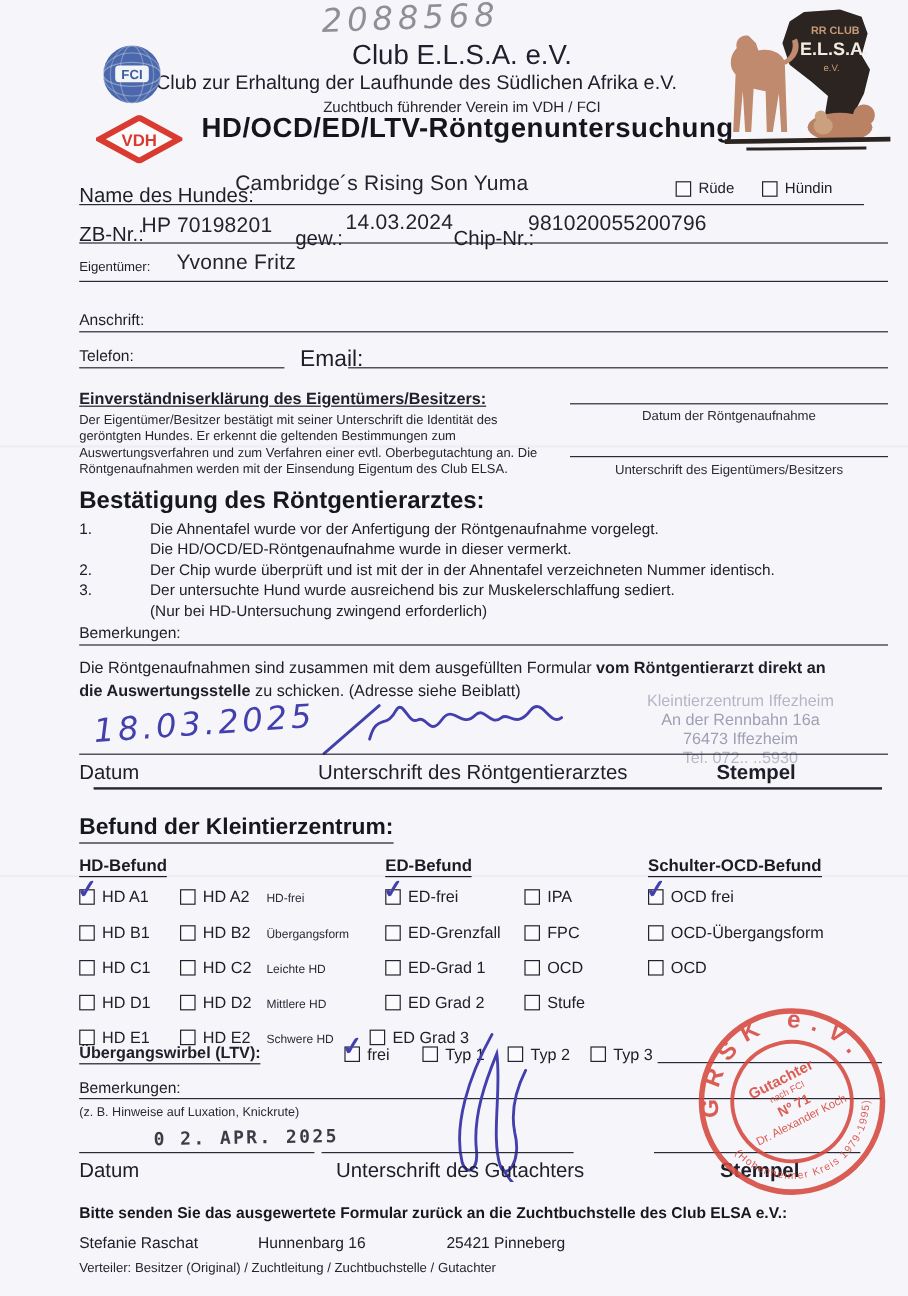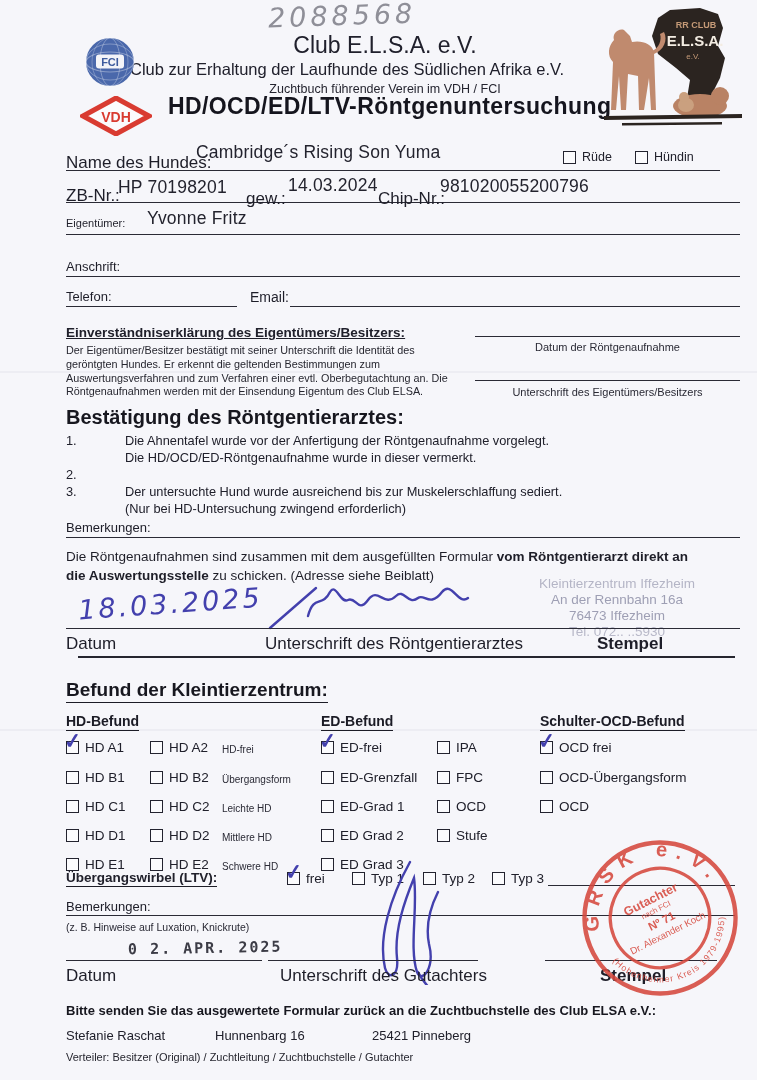--- a/index.html
+++ b/index.html
@@ -106,37 +106,38 @@
   <div class="abs val" style="left:147px;top:208px;font-size:17.5px">Yvonne Fritz</div>
 
   <div class="line" style="left:66px;top:276px;width:674px"></div>
   <div class="abs lbl" style="left:66px;top:259px;font-size:13px">Anschrift:</div>
   <div class="abs val" style="left:150px;top:258px"></div>
 
   <div class="line" style="left:66px;top:306px;width:171px"></div>
   <div class="abs lbl" style="left:66px;top:289px;font-size:13px">Telefon:</div>
   <div class="abs val" style="left:130px;top:288px"></div>
   <div class="line" style="left:290px;top:306px;width:450px"></div>
-  <div class="abs lbl" style="left:250px;top:289px;font-size:14px">Email:</div>
+  <div class="abs lbl" style="left:250px;top:289px;font-size:19px">Email:</div>
   <div class="abs val" style="left:300px;top:288px"></div>
 
   <div class="abs" style="left:66px;top:325px;font-size:13.5px;font-weight:bold;text-decoration:underline">Einverständniserklärung des Eigentümers/Besitzers:</div>
   <div class="abs" style="left:66px;top:344px;width:382px;font-size:10.8px;line-height:13.8px;color:#26262f">Der Eigentümer/Besitzer bestätigt mit seiner Unterschrift die Identität des geröntgten Hundes. Er erkennt die geltenden Bestimmungen zum Auswertungsverfahren und zum Verfahren einer evtl. Oberbegutachtung an. Die Röntgenaufnahmen werden mit der Einsendung Eigentum des Club ELSA.</div>
 
   <div class="line" style="left:475px;top:336px;width:265px"></div>
   <div class="abs smallcap" style="left:475px;top:341px;width:265px;text-align:center">Datum der Röntgenaufnahme</div>
   <div class="line" style="left:475px;top:380px;width:265px"></div>
   <div class="abs smallcap" style="left:475px;top:386px;width:265px;text-align:center">Unterschrift des Eigentümers/Besitzers</div>
 
   <div class="abs heading-xl" style="left:66px;top:406px">Bestätigung des Röntgentierarztes:</div>
 
   <div class="abs" style="left:66px;top:433px;font-size:12.8px">1.</div>
   <div class="abs" style="left:125px;top:433px;font-size:12.8px">Die Ahnentafel wurde vor der Anfertigung der Röntgenaufnahme vorgelegt.</div>
   <div class="abs" style="left:125px;top:450px;font-size:12.8px">Die HD/OCD/ED-Röntgenaufnahme wurde in dieser vermerkt.</div>
   <div class="abs" style="left:66px;top:467px;font-size:12.8px">2.</div>
+  <div class="abs" style="left:125px;top:467px;font-size:12.8px">Der Chip wurde überprüft und ist mit der in der Ahnentafel verzeichneten Nummer identisch.</div>
   <div class="abs" style="left:66px;top:484px;font-size:12.8px">3.</div>
   <div class="abs" style="left:125px;top:484px;font-size:12.8px">Der untersuchte Hund wurde ausreichend bis zur Muskelerschlaffung sediert.</div>
   <div class="abs" style="left:125px;top:501px;font-size:12.8px">(Nur bei HD-Untersuchung zwingend erforderlich)</div>
 
   <div class="line" style="left:66px;top:537px;width:674px"></div>
   <div class="abs" style="left:66px;top:520px;font-size:13px">Bemerkungen:</div>
 
   <div class="abs" style="left:66px;top:548px;width:628px;font-size:13.5px;line-height:18.5px;color:#1e1e28"><span>Die Röntgenaufnahmen sind zusammen mit dem ausgefüllten Formular </span><b>vom Röntgentierarzt direkt an die Auswertungsstelle</b><span> zu schicken. (Adresse siehe Beiblatt)</span></div>
 
   <div class="abs hand pen" style="left:78px;top:588px;font-size:27px;letter-spacing:3px;transform:rotate(-4deg)">18.03.2025</div>
@@ -226,21 +227,21 @@
       <span>ED-Grenzfall</span>
     </div>
   <div class="cbitem" style="left:321px;top:799px">
       <span class="box"></span>
       <span>ED-Grad 1</span>
     </div>
   <div class="cbitem" style="left:321px;top:828px">
       <span class="box"></span>
       <span>ED Grad 2</span>
     </div>
-  <div class="cbitem" style="left:321px;top:857px">
+  <div class="cbitem" style="left:308px;top:857px">
       <span class="box"></span>
       <span>ED Grad 3</span>
     </div>
 
   <div class="cbitem" style="left:437px;top:740px">
       <span class="box"></span>
       <span>IPA</span>
     </div>
   <div class="cbitem" style="left:437px;top:770px">
       <span class="box"></span>

